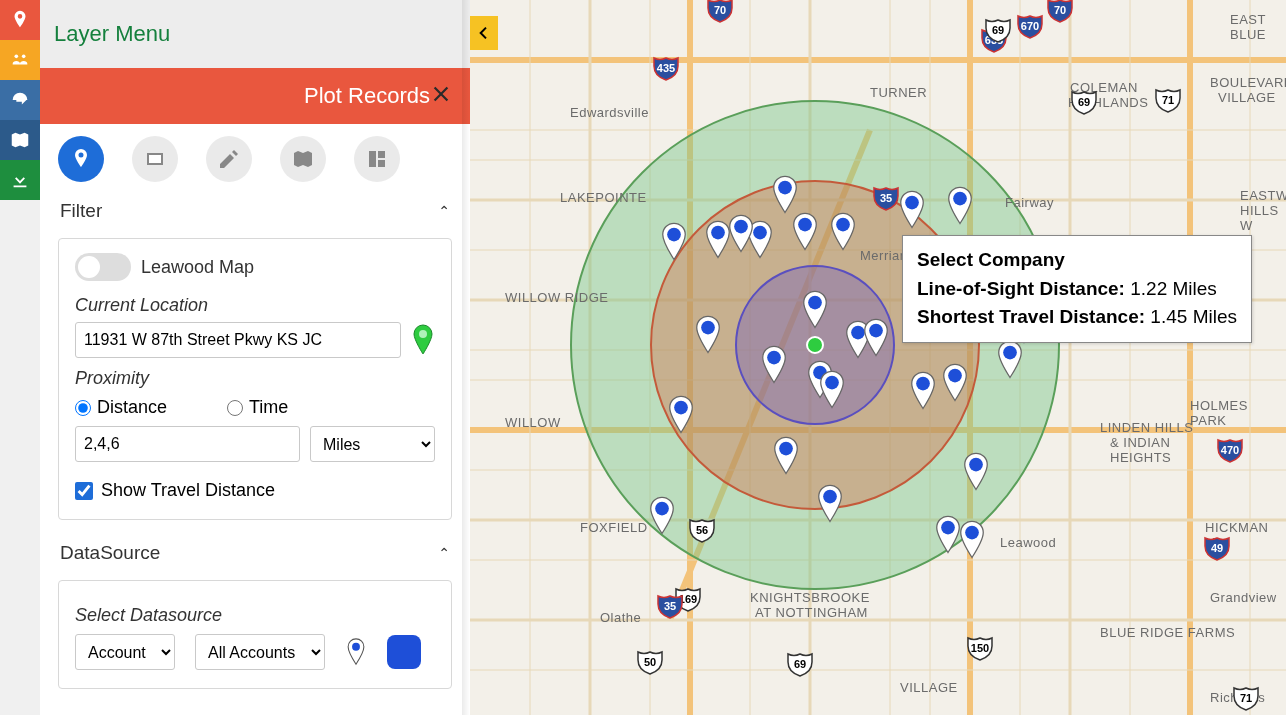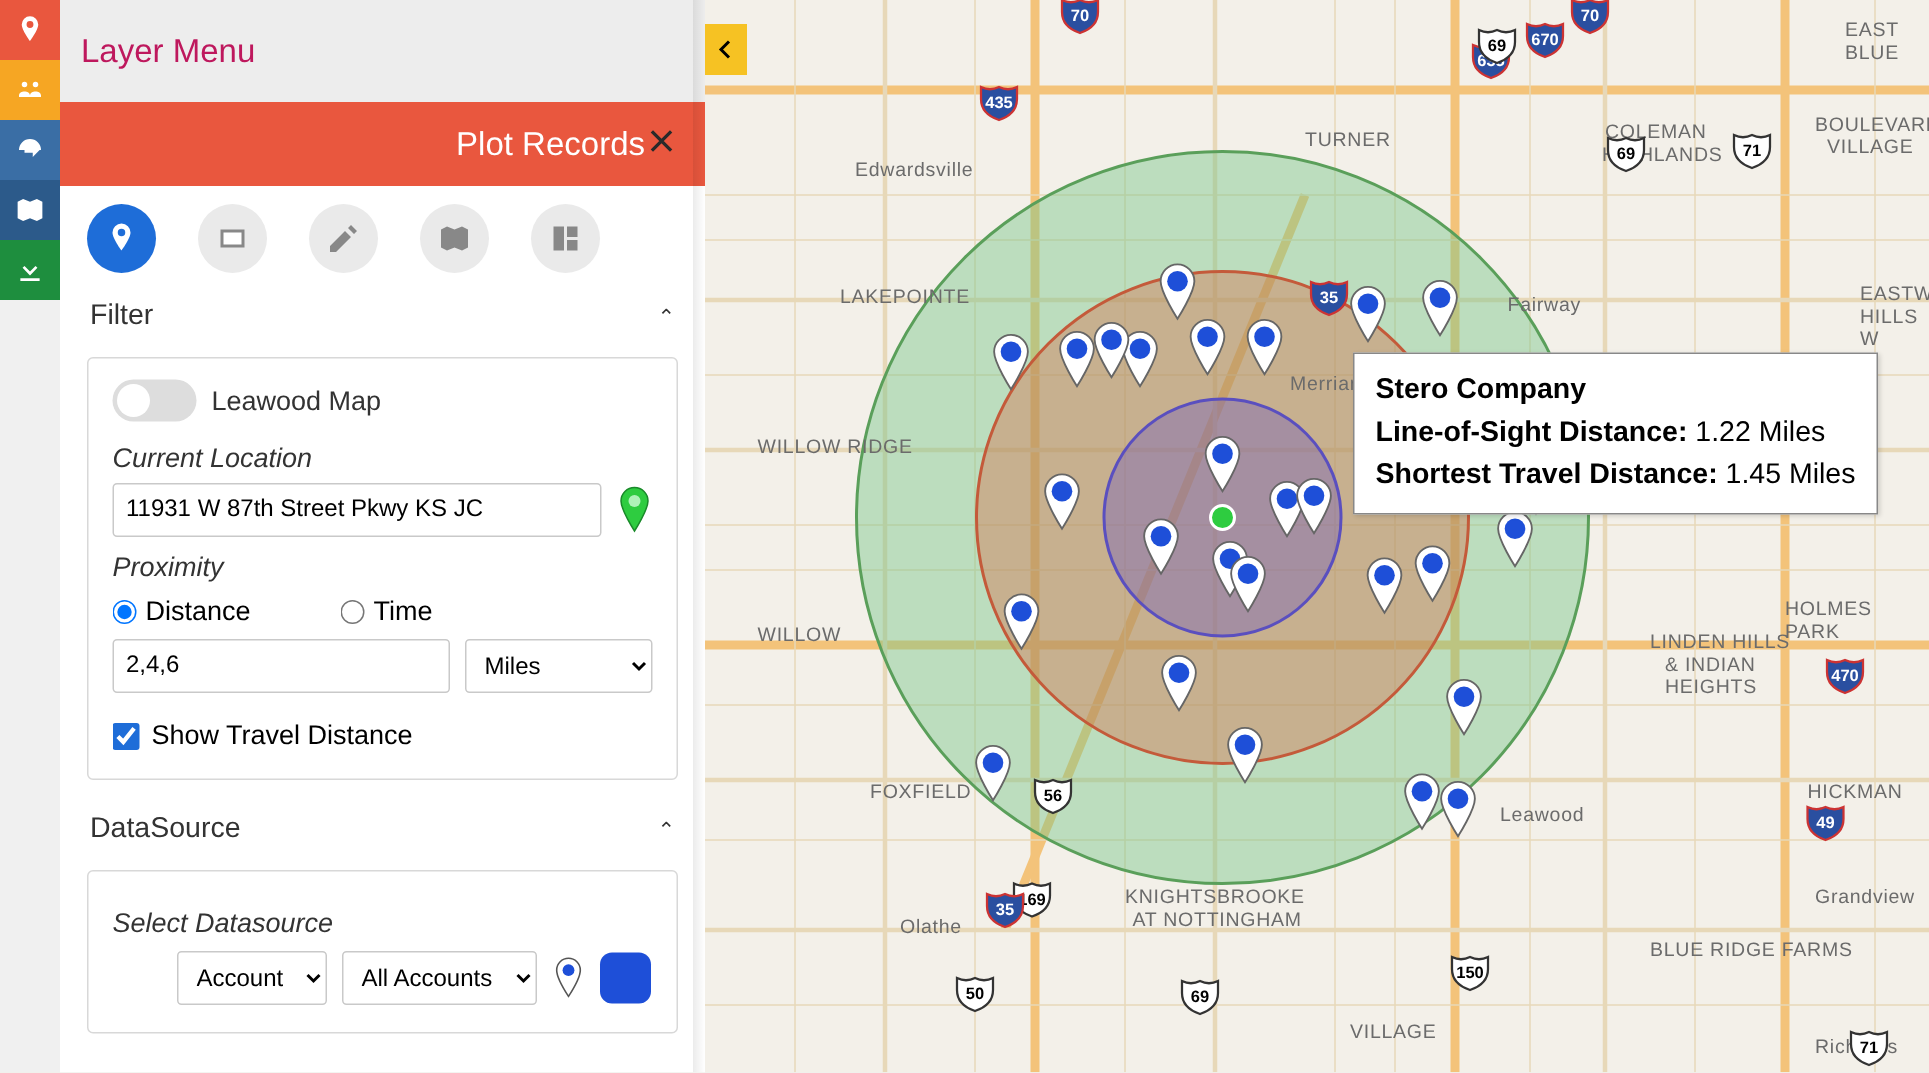--- a/index.html
+++ b/index.html
@@ -10,21 +10,21 @@
   .sidebar-tab.red    { background: #e9573e; }
   .sidebar-tab.orange { background: #f6a623; }
   .sidebar-tab.blue   { background: #3a6ea5; }
   .sidebar-tab.blue2  { background: #2c5a8a; }
   .sidebar-tab.green  { background: #1e8e3e; }
   .sidebar-tab svg { width: 22px; height: 22px; }
 
   .panel { position: absolute; left: 40px; top: 0; width: 430px; height: 715px; background: #fff; z-index: 9; overflow: hidden; }
   .panel::after { content:""; position:absolute; top:0; right:0; width:8px; height:100%; background:linear-gradient(to right, rgba(0,0,0,0.08), rgba(0,0,0,0)); }
 
-  .layer-menu-header { background: #ededed; height: 68px; display: flex; align-items: center; padding: 0 14px; font-size: 22px; color: #be185d; font-weight: 400; }
+  .layer-menu-header { background: #ededed; height: 68px; display: flex; align-items: center; padding: 0 14px; font-size: 22px; color: #15803d; font-weight: 400; }
   .plot-records-header { background: #e9573e; height: 56px; display: flex; align-items: center; justify-content: flex-end; padding: 0 18px 0 14px; }
   .plot-records-header .title { color: #fff; font-size: 22px; font-weight: 400; }
   .plot-records-header .close { cursor: pointer; }
   .plot-records-header .close svg { width: 22px; height: 22px; }
 
   .tool-row { display:flex; gap: 28px; padding: 12px 18px 10px 18px; }
   .tool-btn { width: 46px; height: 46px; border-radius: 50%; display:flex; align-items:center; justify-content:center; background:#eaeaea; cursor:pointer; }
   .tool-btn.active { background:#1e6dd8; }
   .tool-btn svg { width:24px; height:24px; }
 
@@ -44,21 +44,21 @@
   .radio-row { display:flex; gap:60px; margin: 8px 0 8px 0; }
   .radio-item { display:flex; align-items:center; gap:6px; font-size:18px; }
   .radio-item input { width:16px; height:16px; }
   .dist-row { display:flex; gap:10px; }
   .dist-row .text-input { flex:0 0 140px; }
   .select { flex:1; border:1px solid #c9c9c9; border-radius:3px; height:36px; padding:0 8px; font-size:16px; background:#fff; }
 
   .check-row { display:flex; align-items:center; gap:8px; margin-top:18px; font-size:18px; }
   .check-row input { width:18px; height:18px; accent-color:#1e6dd8; }
 
-  .ds-row { display:flex; gap:10px; align-items:center; margin-top:8px;margin-left:43px; }
+  .ds-row { display:flex; gap:20px; align-items:center; margin-top:8px; }
   .ds-row .select { flex:0 0 100px; }
   .ds-row .select.wide { flex:0 0 130px; }
 
   .pin-mini { width:22px; height:28px; }
   .color-square { width:34px; height:34px; border-radius:8px; background:#1e4fd8; }
 
   
   .map { position:absolute; left:470px; top:0; width:816px; height:715px; background:#f3f0e9; overflow:hidden; }
   .map-collapse { position:absolute; left:0; top:16px; width:28px; height:34px; background:#f6c223; display:flex; align-items:center; justify-content:center; cursor:pointer; z-index:6; }
   .map-collapse svg { width:16px; height:16px; }
@@ -487,17 +487,17 @@
           <path fill="#fff" stroke="#333" stroke-width="1.5" d="M2 4c4 2 8 2 12 0 4 2 8 2 12 0v8c0 8-6 12-12 14C8 24 2 20 2 12z"></path>
           <text x="14" y="18" text-anchor="middle" fill="#000" font-size="11" font-family="Arial" font-weight="bold">50</text>
         </svg></div>
       <div class="hw-badge" style="left: 776px; top: 698px;"><svg viewBox="0 0 28 28">
           <path fill="#fff" stroke="#333" stroke-width="1.5" d="M2 4c4 2 8 2 12 0 4 2 8 2 12 0v8c0 8-6 12-12 14C8 24 2 20 2 12z"></path>
           <text x="14" y="18" text-anchor="middle" fill="#000" font-size="11" font-family="Arial" font-weight="bold">71</text>
         </svg></div>
     </div>
 
   <div class="info-box" style="left:432px;top:235px;">
-    <div class="name">Stero Company</div>
+    <div class="name">Select Company</div>
     <div><span class="k">Line-of-Sight Distance:</span><span> 1.22 Miles</span></div>
     <div><span class="k">Shortest Travel Distance:</span><span> 1.45 Miles</span></div>
   </div>
 </div>
 
 </body></html>

